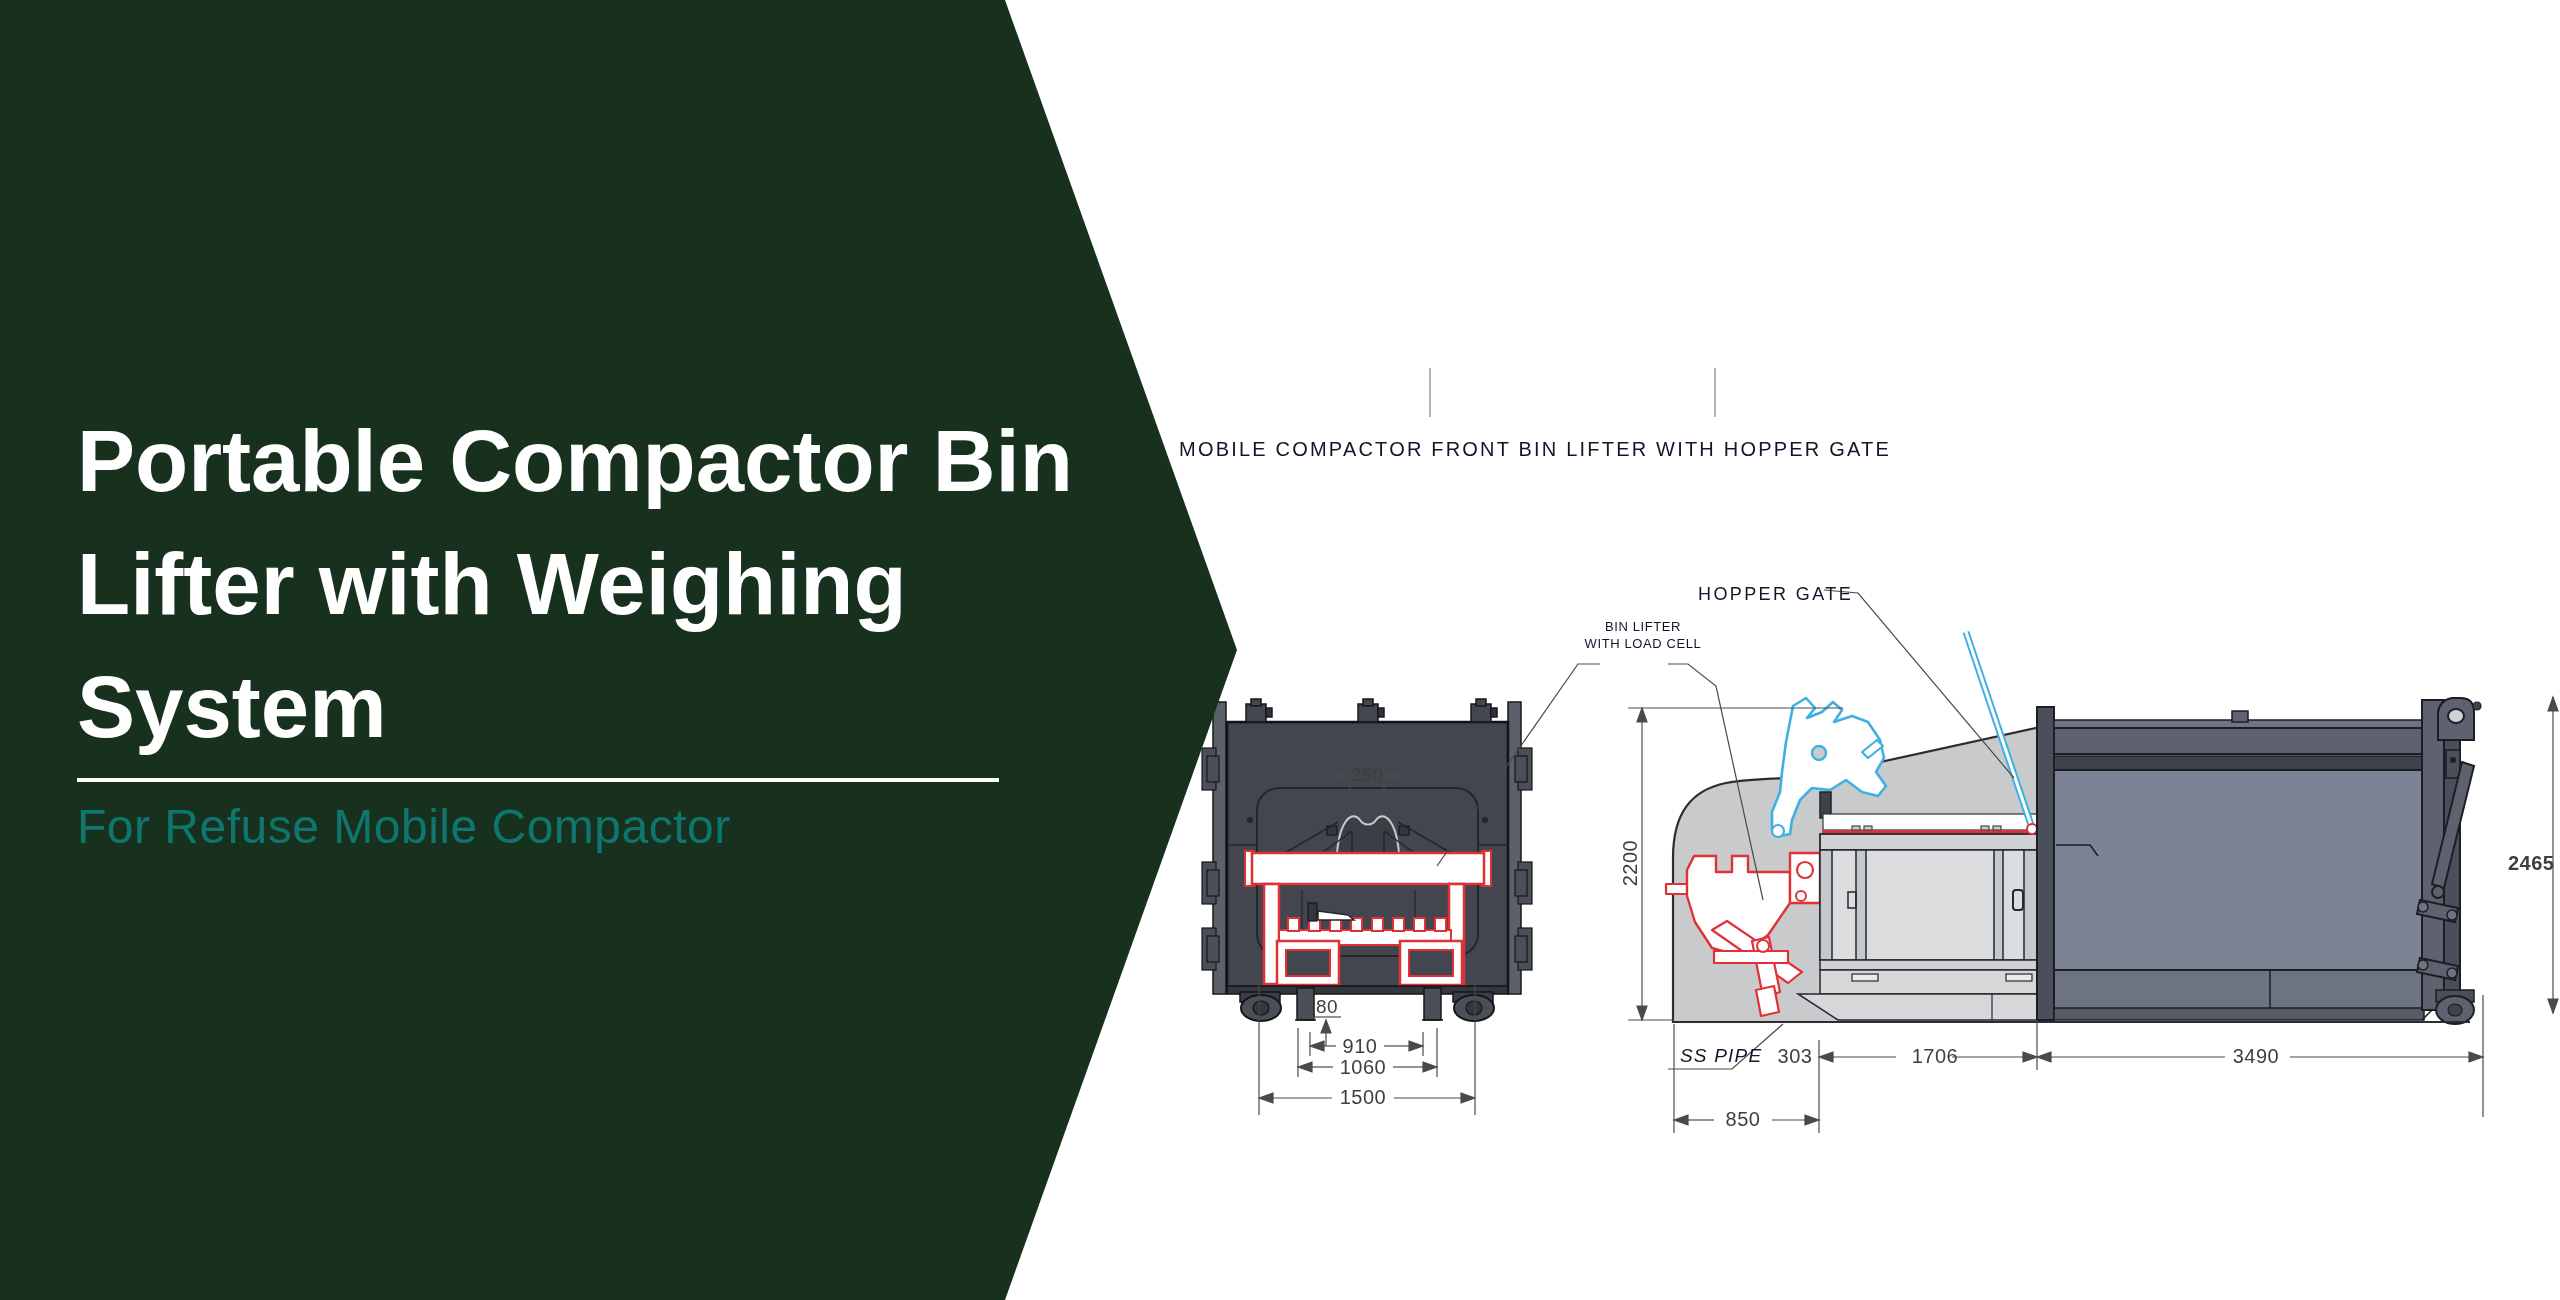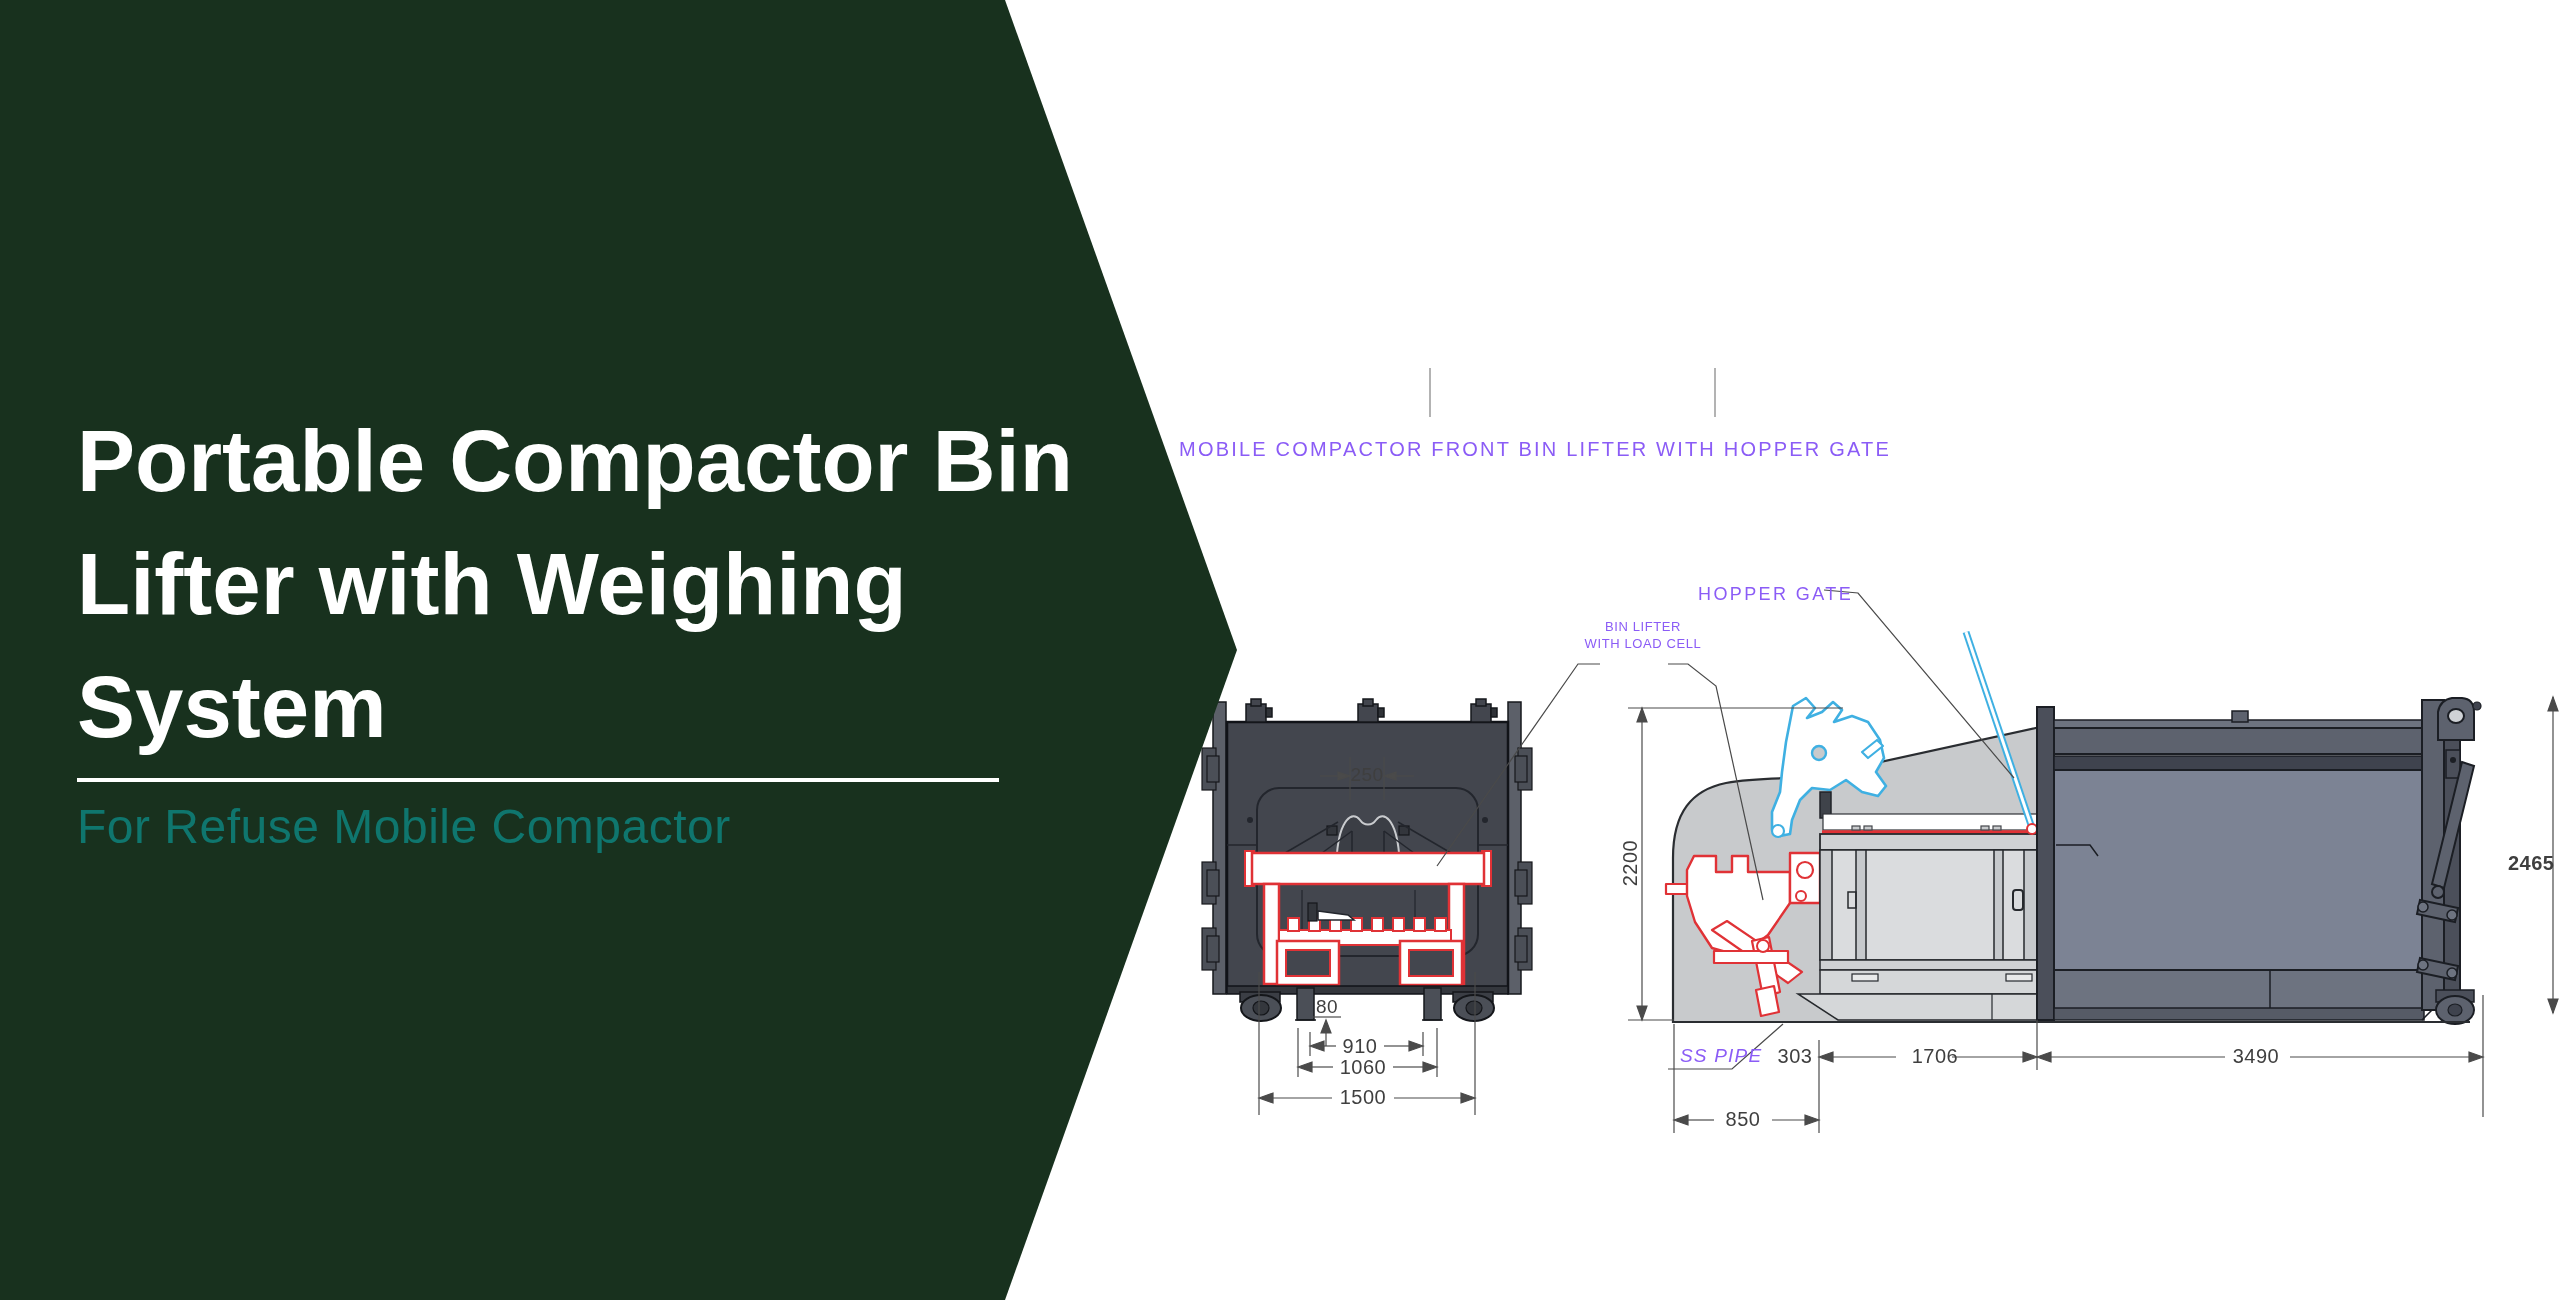--- a/index.html
+++ b/index.html
@@ -9,21 +9,21 @@
   }
   .art{position:absolute;left:0;top:0;width:2560px;height:1300px;}
   
   .title{
     position:absolute;left:77px;top:399px;width:1060px;color:#ffffff;
     font-size:87px;font-weight:bold;line-height:123px;letter-spacing:0px;
   }
   .title-rule{position:absolute;left:77px;top:778px;width:922px;height:4px;background:#ffffff;}
   .subtitle{position:absolute;left:77px;top:799px;color:#0f766e;font-size:48px;font-weight:normal;letter-spacing:0.5px;}
   
-  .cad{position:absolute;color:#8b5cf6;white-space:nowrap;}
+  .cad{position:absolute;color:#0f172a;white-space:nowrap;}
   .center{transform:translateX(-50%);}
   .caption{font-size:20px;letter-spacing:2.2px;}
   .lbl-hopper{font-size:18px;letter-spacing:2.4px;}
   .lbl-binlifter{font-size:13px;letter-spacing:0.6px;line-height:17px;text-align:center;transform:translateX(-50%);}
   .lbl-sspipe{font-size:19px;letter-spacing:1.2px;}
   .dim{position:absolute;color:#3f3f3f;font-size:20px;letter-spacing:0.5px;white-space:nowrap;transform:translateX(-50%);}
   .dim-left{transform:none;}
   .dim-rot{transform:translate(-50%,-50%) rotate(-90deg);}
 </style>
 </head>

